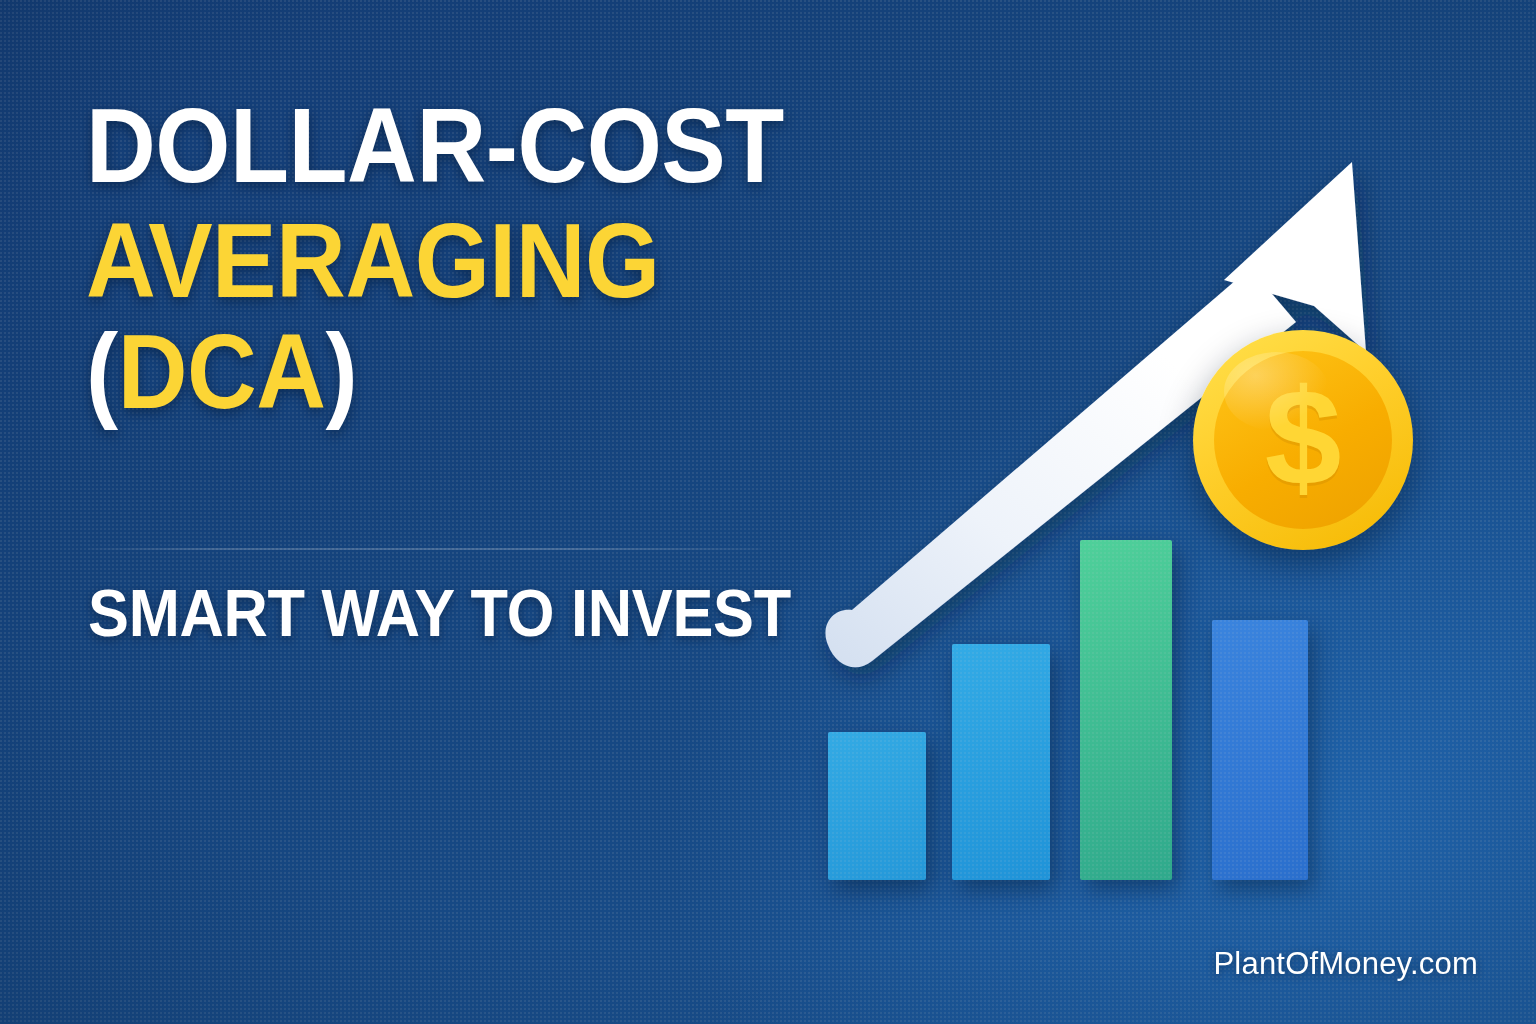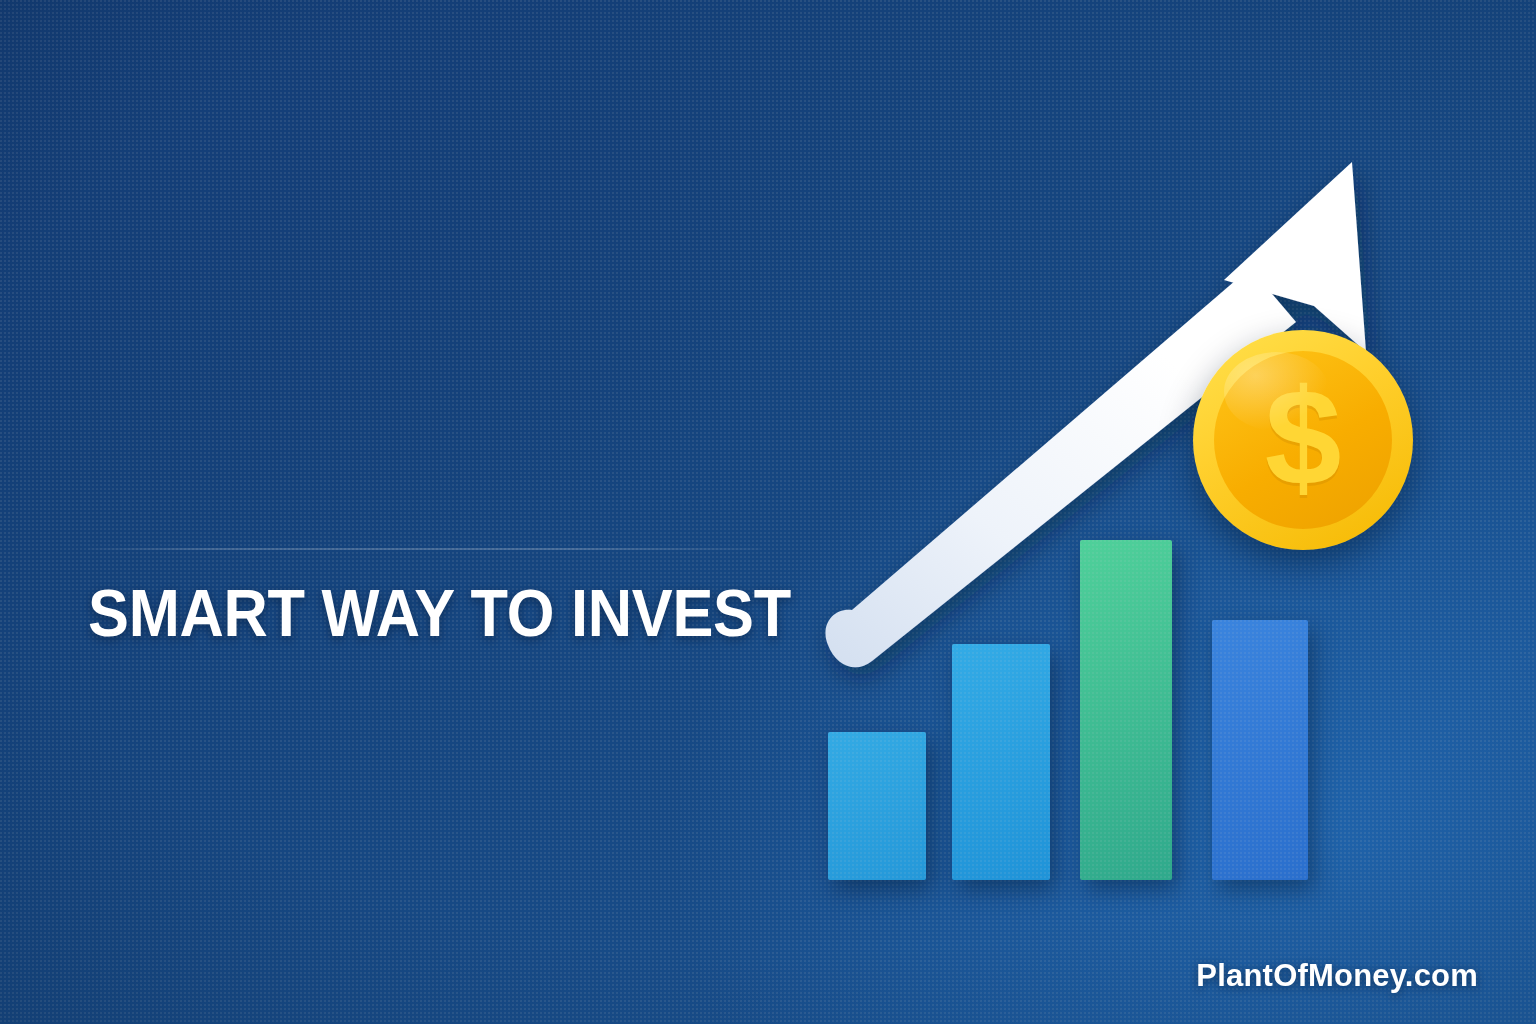--- a/index.html
+++ b/index.html
@@ -183,37 +183,42 @@
     font-size: 138px;
     font-weight: 700;
     line-height: 1;
     padding-bottom: 6px;
     text-shadow: 0 3px 0 rgba(180,120,0,0.22);
   }
 
   .website {
     position: absolute;
     right: 58px;
-    bottom: 30px;
+    bottom: 42px;
     font-size: 31px;
-    font-weight: 700;
+    font-weight: 400;
     color: #ffffff;
     letter-spacing: 0.2px;
     text-shadow: 0 2px 8px rgba(2,14,32,0.45);
   }
 </style>
 </head>
 <body>
 
 <div id="canvas">
 
   <div class="bg-base"></div>
   <div class="bg-texture"></div>
   <div class="bg-vignette"></div>
 
+  <div class="text-block">
+    <div class="headline line-1">DOLLAR-COST</div>
+    <div class="headline line-2">AVERAGING</div>
+    <div class="headline line-3"><span class="paren">(</span><span class="dca">DCA</span><span class="paren">)</span></div>
+  </div>
 
   <div class="divider"></div>
 
   <div class="subhead">SMART WAY TO INVEST</div>
 
   <div class="graphic">
 
     <div class="bar" style="left:48px; width:98px; height:148px;
                 background:linear-gradient(160deg,#33aae4 0%,#2498d9 100%);"></div>
 

